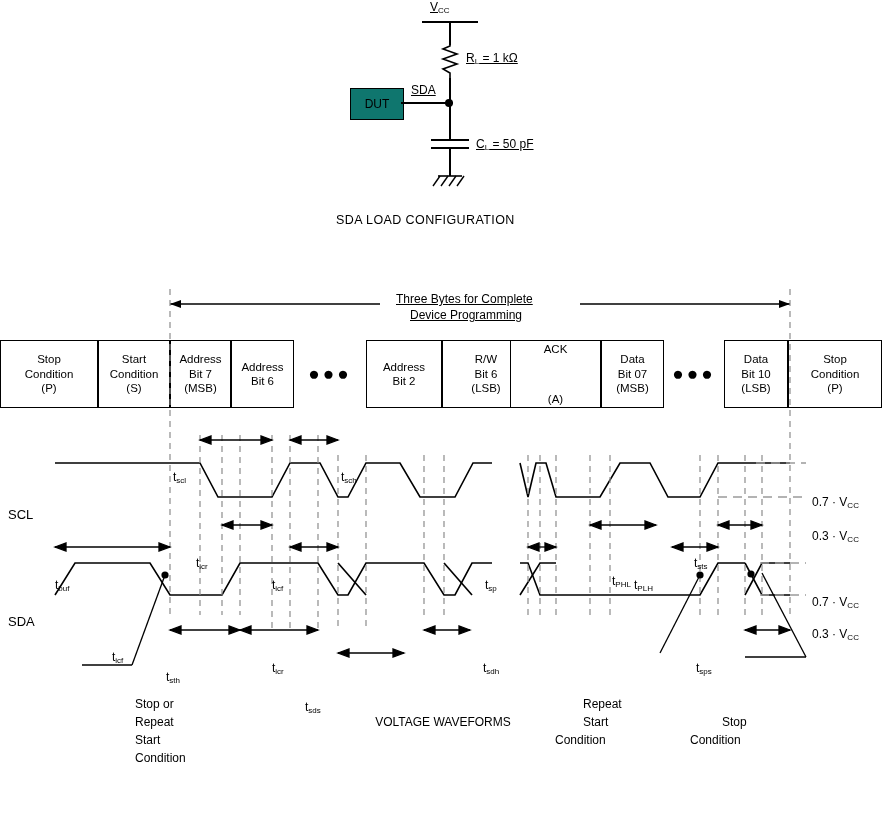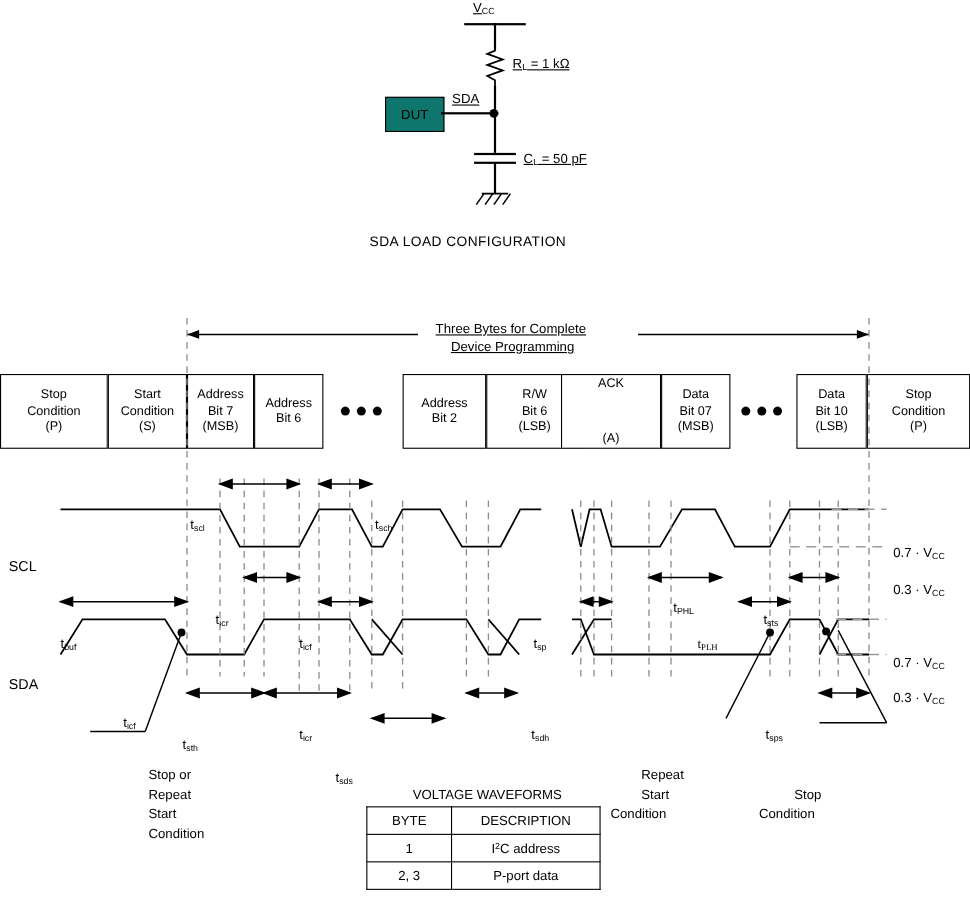--- a/index.html
+++ b/index.html
@@ -372,49 +372,33 @@
   <div class="lbl" style="left:341px; top:145px;">t<sub>sch</sub></div>
   <div class="lbl" style="left:196px; top:231px;">t<sub>icr</sub></div>
   <div class="lbl" style="left:272px; top:253px;">t<sub>icf</sub></div>
   <div class="lbl" style="left:55px;  top:253px;">t<sub>buf</sub></div>
   <div class="lbl" style="left:112px; top:325px;">t<sub>icf</sub></div>
   <div class="lbl" style="left:166px; top:345px;">t<sub>sth</sub></div>
   <div class="lbl" style="left:272px; top:336px;">t<sub>icr</sub></div>
   <div class="lbl" style="left:305px; top:375px;">t<sub>sds</sub></div>
   <div class="lbl" style="left:483px; top:336px;">t<sub>sdh</sub></div>
   <div class="lbl" style="left:485px; top:253px;">t<sub>sp</sub></div>
-  <div class="lbl" style="left:612px; top:220px;">t<sub>PHL</sub></div>
-  <div class="lbl" style="left:634px; top:253px;font-family:Liberation Serif, serif;">t<sub>PLH</sub></div>
+  <div class="lbl" style="left:612px; top:249px;">t<sub>PHL</sub></div>
+  <div class="lbl" style="left:634px; top:253px;">t<sub>PLH</sub></div>
   <div class="lbl" style="left:694px; top:231px;">t<sub>sts</sub></div>
   <div class="lbl" style="left:696px; top:336px;">t<sub>sps</sub></div>
 
   <div class="lbl" style="left:135px; top:372px;">Stop or</div>
   <div class="lbl" style="left:135px; top:390px;">Repeat</div>
   <div class="lbl" style="left:135px; top:408px;">Start</div>
   <div class="lbl" style="left:135px; top:426px;">Condition</div>
 
   <div class="lbl" style="left:583px; top:372px;">Repeat</div>
   <div class="lbl" style="left:583px; top:390px;">Start</div>
   <div class="lbl" style="left:555px; top:408px;">Condition</div>
 
   <div class="lbl" style="left:722px; top:390px;">Stop</div>
   <div class="lbl" style="left:690px; top:408px;">Condition</div>
 </div>
 
 <div class="abs" id="vtable">
   <div class="th">VOLTAGE WAVEFORMS</div>
-  <table class="vw">
-    <tbody>
-        <tr>
-      <td class="c1">BYTE</td>
-      <td>DESCRIPTION</td>
-    </tr>
-    <tr>
-      <td class="c1">1</td>
-      <td>I<sup>2</sup>C address</td>
-    </tr>
-    <tr>
-      <td class="c1">2, 3</td>
-      <td>P-port data</td>
-    </tr>
-  </tbody>
-    </table>
 </div>
 
 </body></html>

